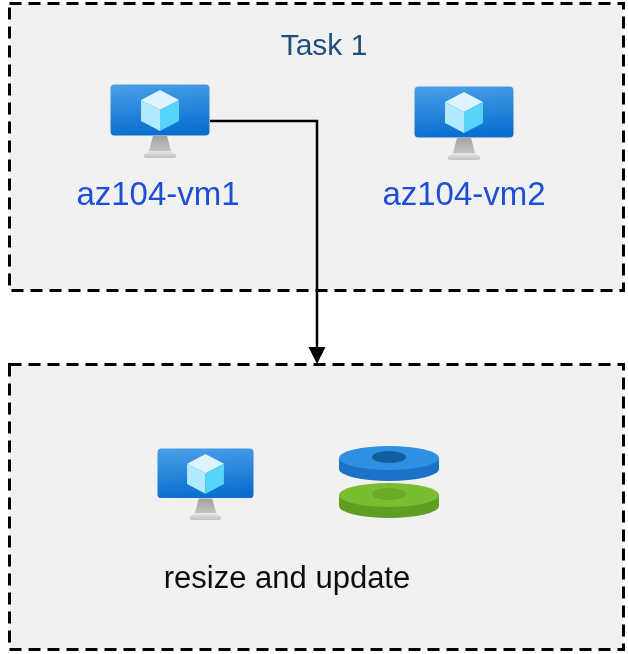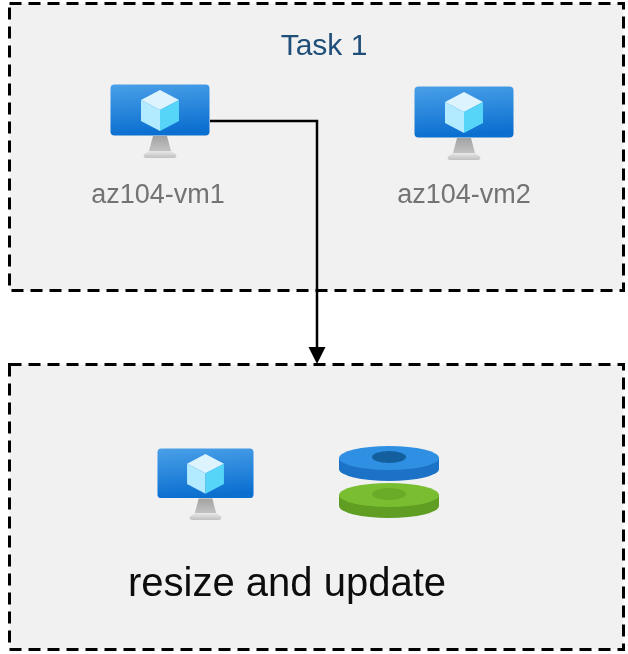--- a/index.html
+++ b/index.html
@@ -29,34 +29,34 @@
     color: #1f4e79;
     margin: 0;
   }
   .title-1 { top: 28px; }
   .title-2 { top: 385px; }
 
   .vm-label {
     position: absolute;
     width: 196px;
     text-align: center;
-    font-size: 27px;
+    font-size: 33px;
     line-height: 34px;
-    color: #737373;
+    color: #1d4ed8;
   }
   .label-vm1 { left: 60px;  top: 177px; }
   .label-vm2 { left: 366px; top: 177px; }
 
   .caption {
     position: absolute;
     left: 87px;
     top: 560px;
     width: 400px;
     text-align: center;
-    font-size: 40px;
+    font-size: 31px;
     color: #0d0d0d;
   }
 
   .icon { position: absolute; }
   .icon-vm1   { left: 110px; top: 84px;  width: 100px; height: 75px; }
   .icon-vm2   { left: 414px; top: 86px;  width: 100px; height: 75px; }
   .icon-vm-t2 { left: 157px; top: 448px; width: 97px;  height: 73px; }
   .icon-disks { left: 337px; top: 443px; width: 104px; height: 75px; }
 
   .connector-svg {

